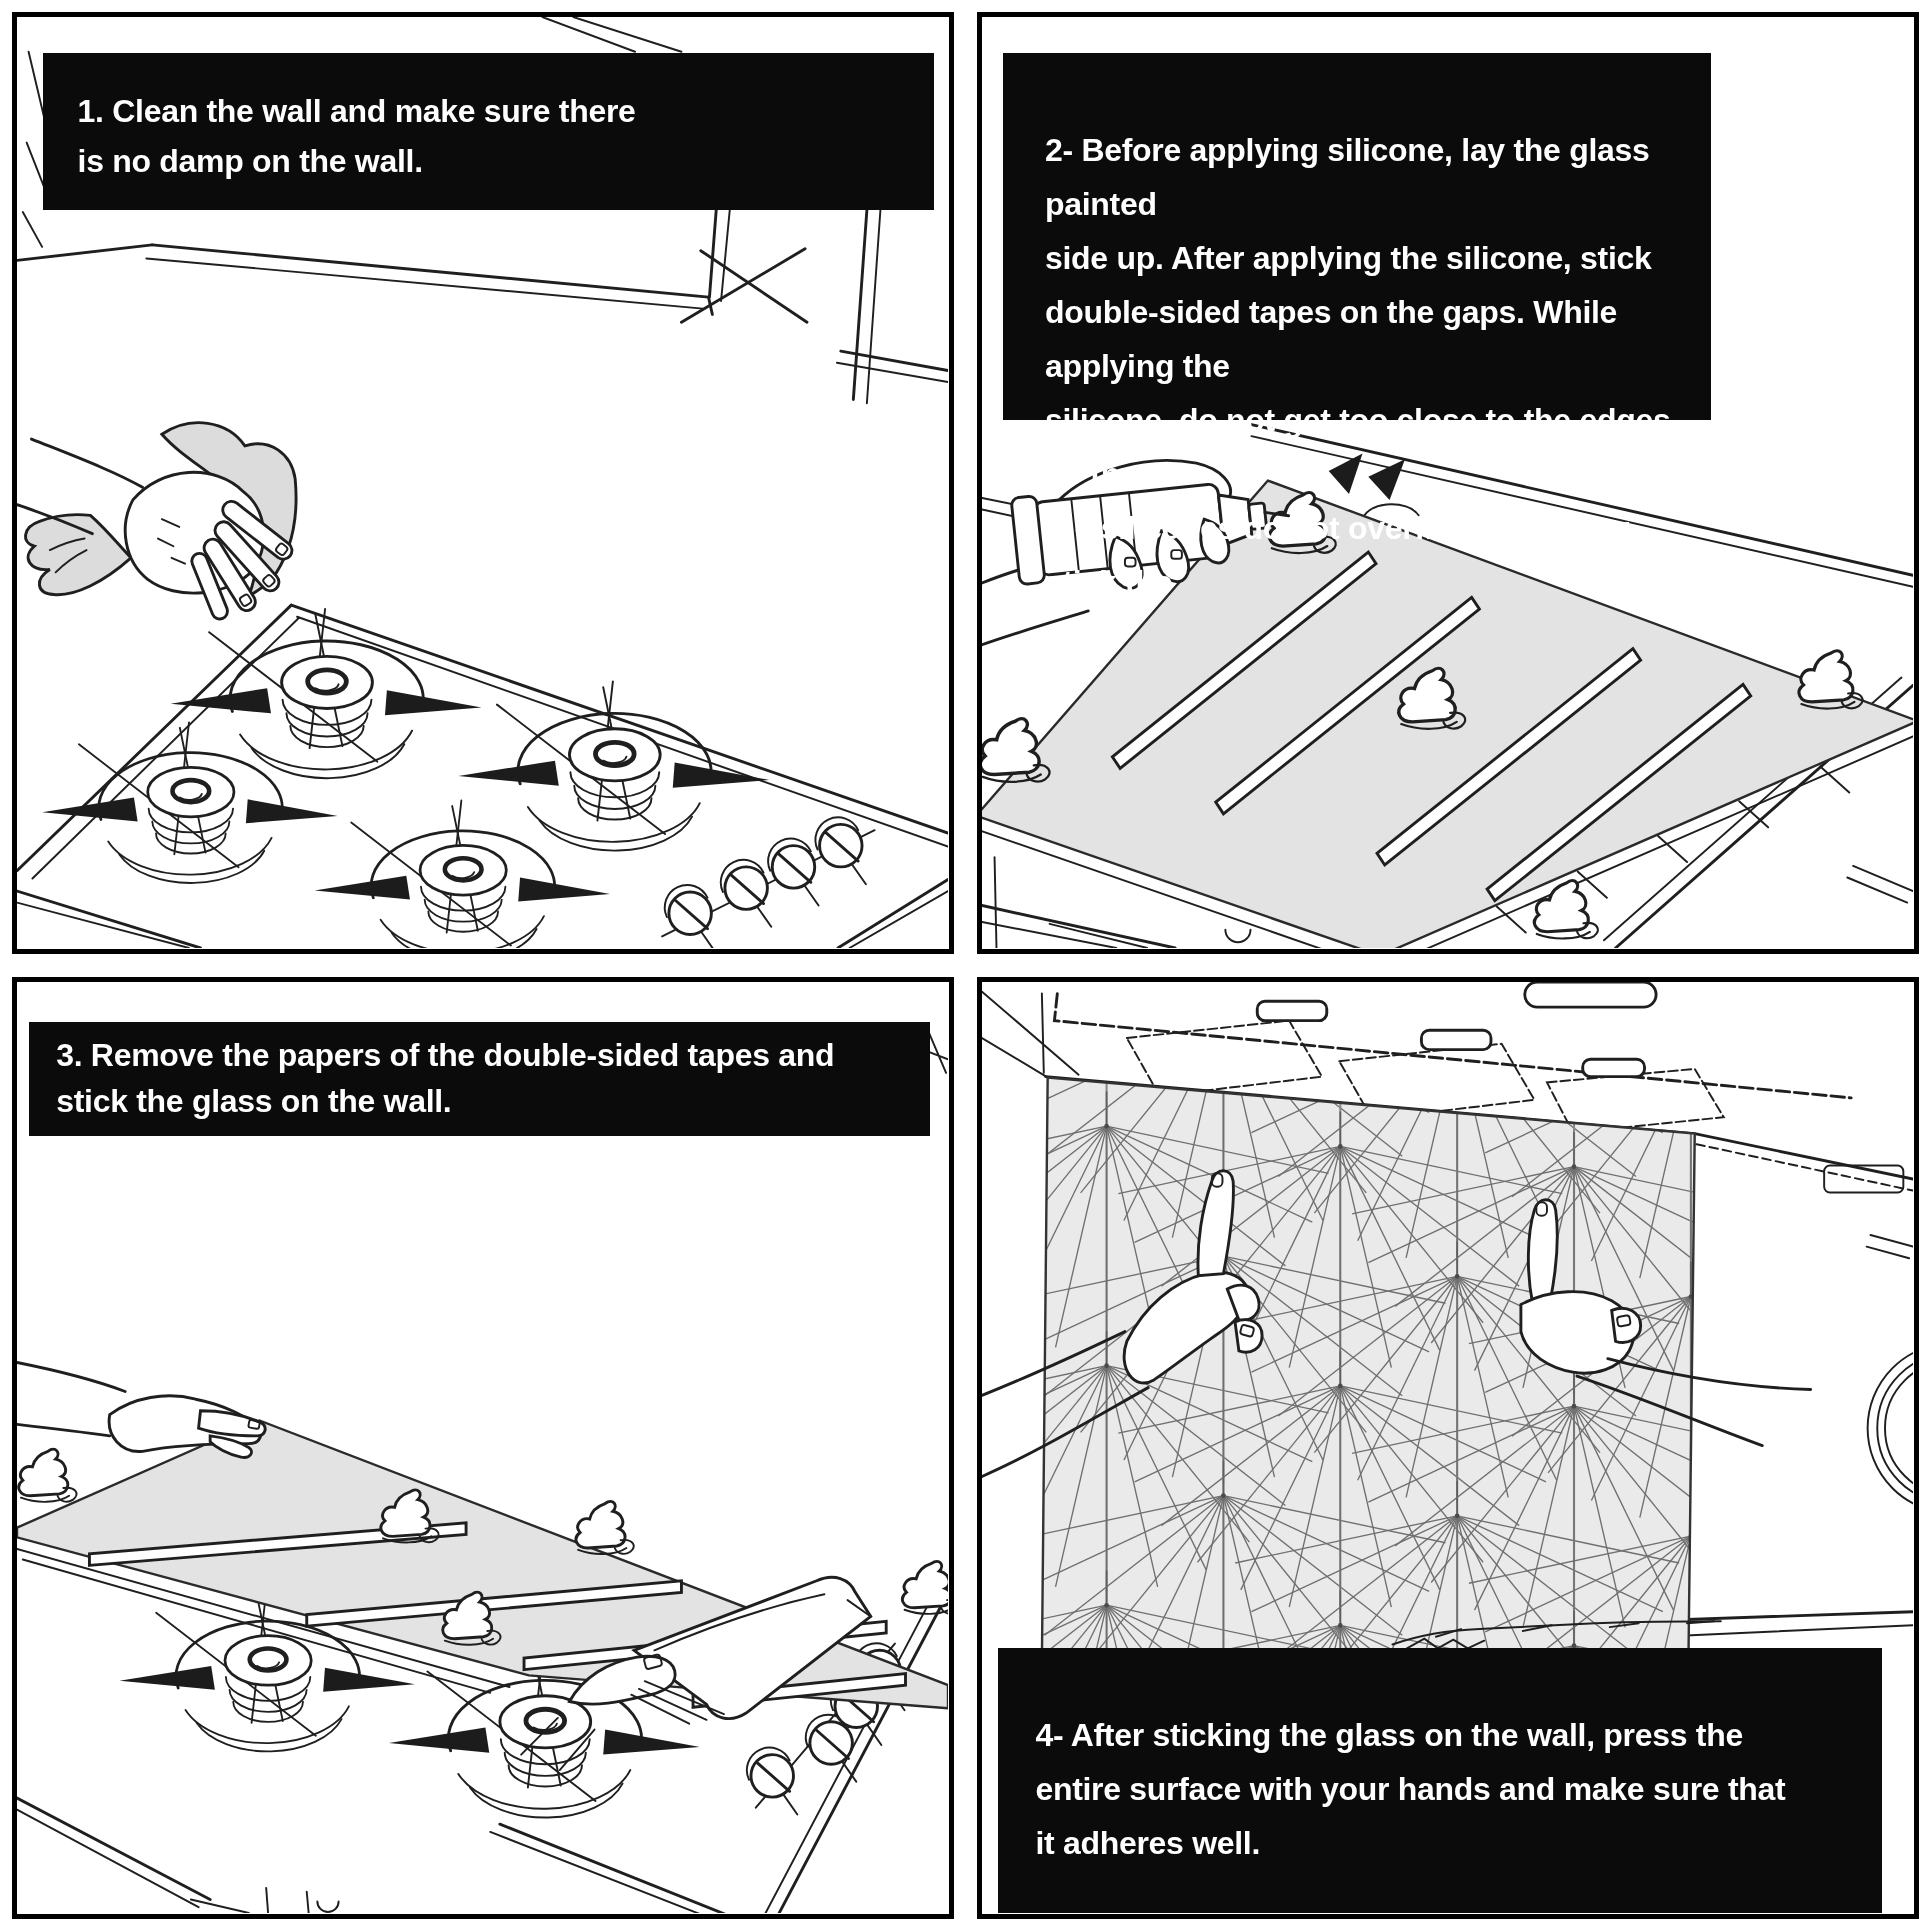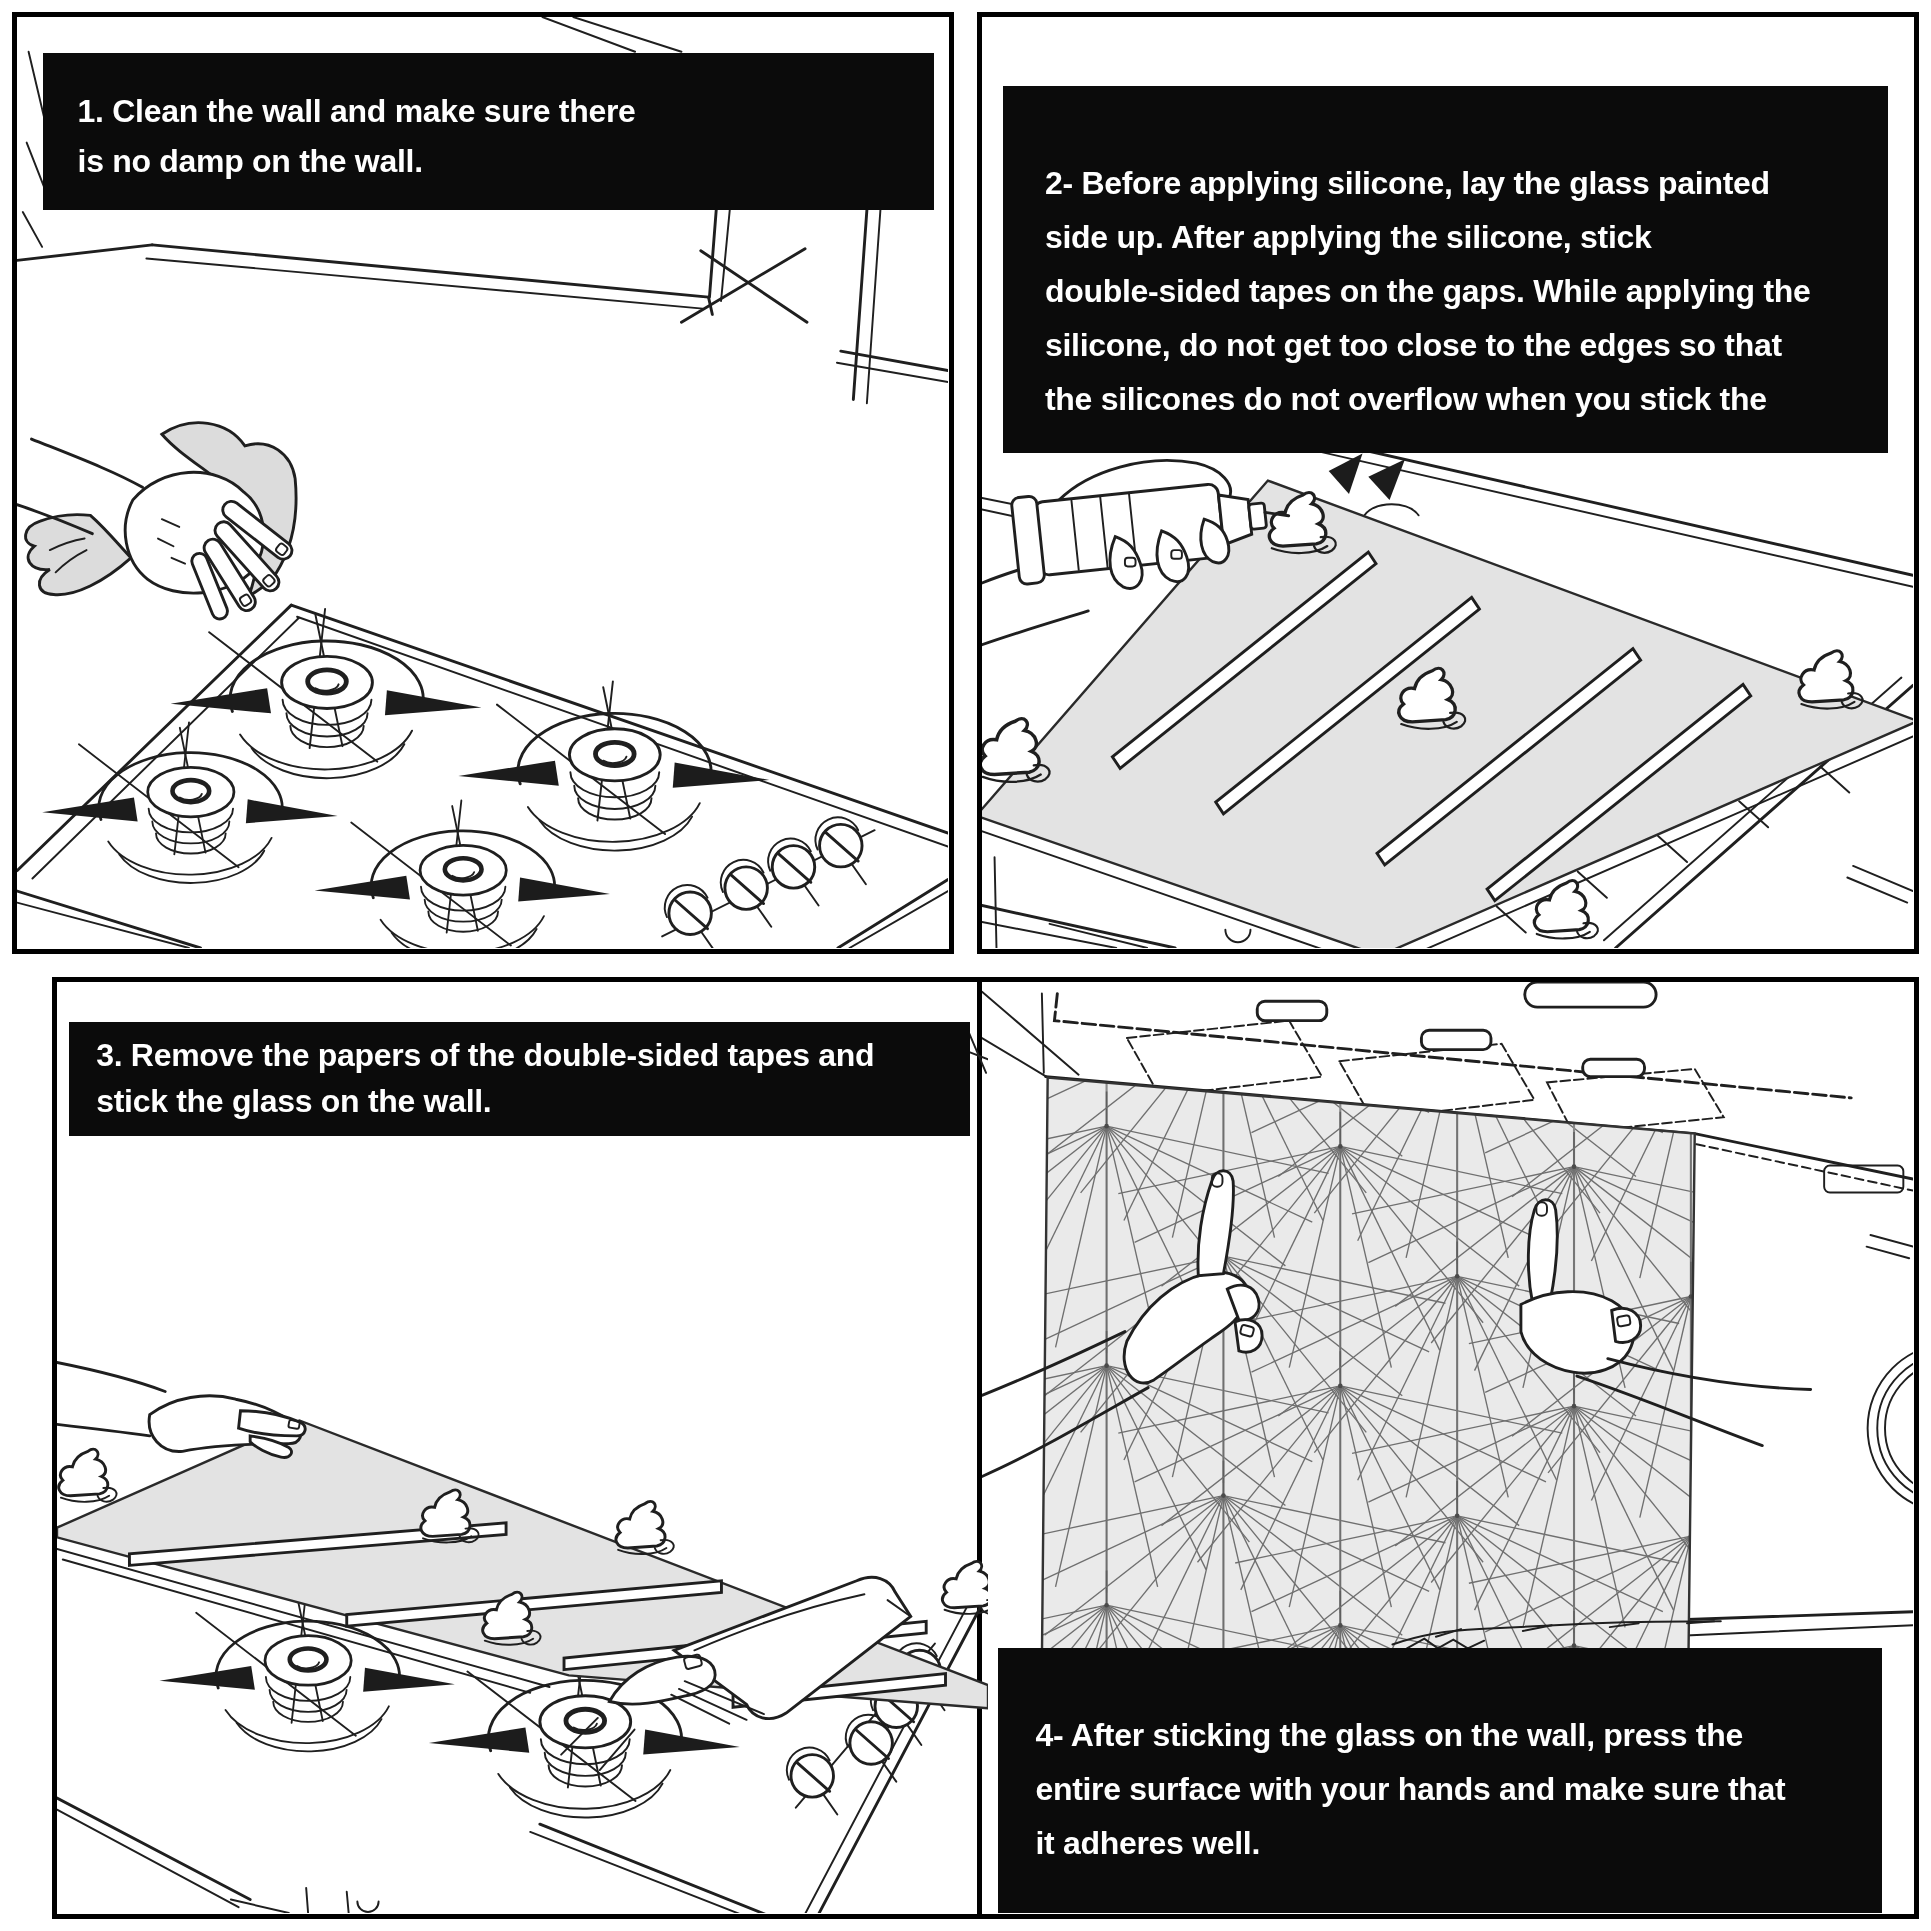--- a/index.html
+++ b/index.html
@@ -2,29 +2,29 @@
 <html><head>
 <meta charset="utf-8">
 <style>
   html,body{margin:0;padding:0;background:#ffffff;}
   .sheet{position:relative;width:1931px;height:1931px;background:#ffffff;
          font-family:"Liberation Sans",sans-serif;overflow:hidden;padding-left:9px;}
   .panel{position:absolute;width:942px;height:942px;border:5.8px solid #000;
          box-sizing:border-box;background:#fff;overflow:hidden;}
   #panel1{left:11.6px;top:11.6px;}
   #panel2{left:977px;top:11.6px;}
-  #panel3{left:11.6px;top:977px;margin-left:40px;}
+  #panel3{left:11.6px;top:977px;}
   #panel4{left:977px;top:977px;}
   .illus{position:absolute;left:0;top:0;width:931px;height:931px;z-index:1;}
   .caption{position:absolute;z-index:2;background:#0b0b0b;box-sizing:border-box;}
   .caption p{margin:0;color:#ffffff;font-weight:700;font-size:32px;
              letter-spacing:-0.3px;white-space:pre-line;}
   .cap1{left:26px;top:36px;width:891px;height:157px;padding:33px 29px 0 35px;}
   .cap1 p{line-height:50px;}
-  .cap2{left:21px;top:36px;width:885px;height:367px;padding:70px 39px 0 42px;margin-top:33px;}
+  .cap2{left:21px;top:36px;width:708px;height:367px;padding:70px 39px 0 42px;}
   .cap2 p{line-height:54px;}
   .cap3{left:12.6px;top:40px;width:901px;height:114px;padding:9.7px 19.3px 0 27px;}
   .cap3 p{line-height:46px;}
   .cap4{left:16.4px;top:666px;width:884px;height:265px;padding:60px 29px 0 37px;}
   .cap4 p{line-height:54px;}
   
   .ln{stroke:#1f1f1f;stroke-width:3;fill:none;stroke-linecap:round;}
   .tn{stroke:#1f1f1f;stroke-width:2;fill:none;stroke-linecap:round;}
   .wf{fill:#ffffff;stroke:#1f1f1f;stroke-width:3;}
   .gf{fill:#e3e3e3;stroke:#2a2a2a;stroke-width:2.5;}

